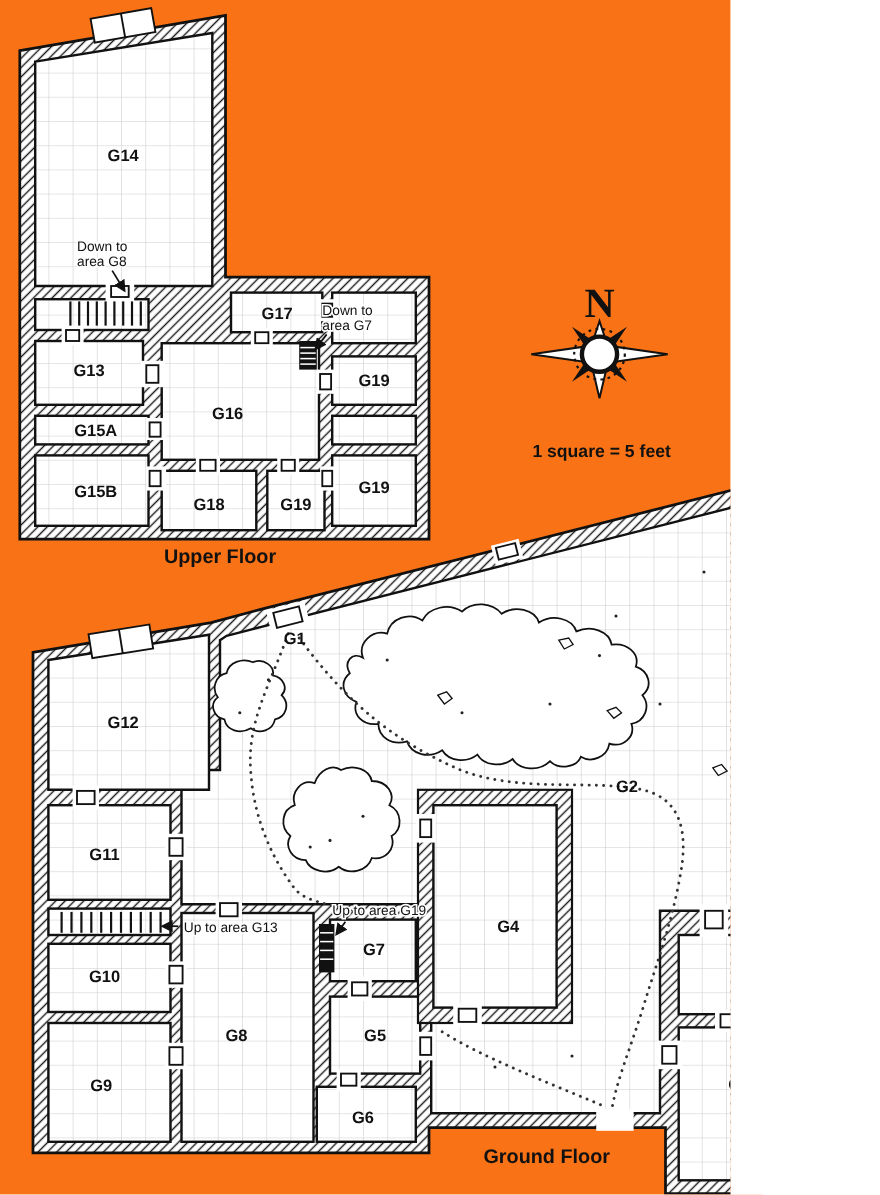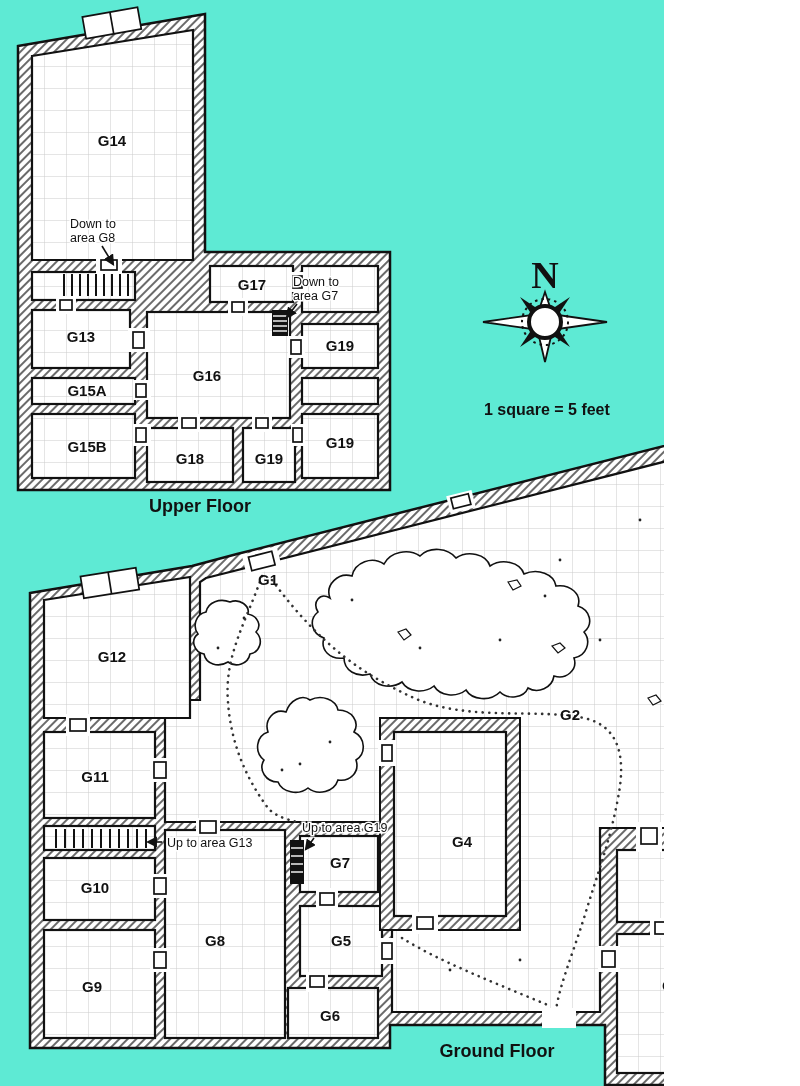--- a/index.html
+++ b/index.html
@@ -1,16 +1,16 @@
 <!DOCTYPE html>
 <html><head>
 <meta charset="utf-8">
 <style>
   html,body{margin:0;padding:0;background:#fff}
-  .stage{position:relative;width:664px;height:1086px;background:#5eead4;font-family:"Liberation Sans",sans-serif;overflow:hidden}
+  .stage{position:relative;width:664px;height:1086px;background:#f97316;font-family:"Liberation Sans",sans-serif;overflow:hidden}
   svg{display:block}
   .room{fill:url(#grid);stroke:#111;stroke-width:2.2}
   .walls{fill:url(#hatch);stroke:#111;stroke-width:2.5}
   .innerwall{fill:url(#hatch);stroke:#111;stroke-width:2}
   .room-label{font:700 15px "Liberation Sans",sans-serif;fill:#111;text-anchor:middle}
   .caption{font:700 18px "Liberation Sans",sans-serif;fill:#111;text-anchor:middle}
   .ann{font:400 12.5px "Liberation Sans",sans-serif;fill:#111;paint-order:stroke;stroke:#fff;stroke-width:3px}
   .scale-note{font:700 16px "Liberation Sans",sans-serif;fill:#111}
   .north{font:700 38px "Liberation Serif",serif;fill:#111;text-anchor:middle}
   .door-gap{fill:#fff}

